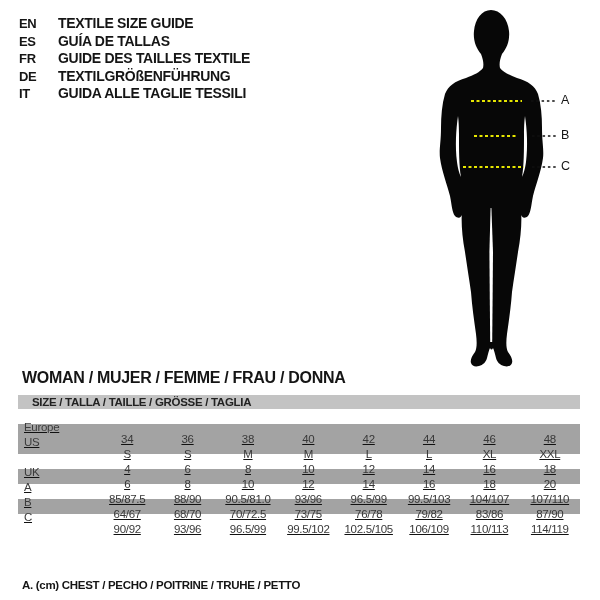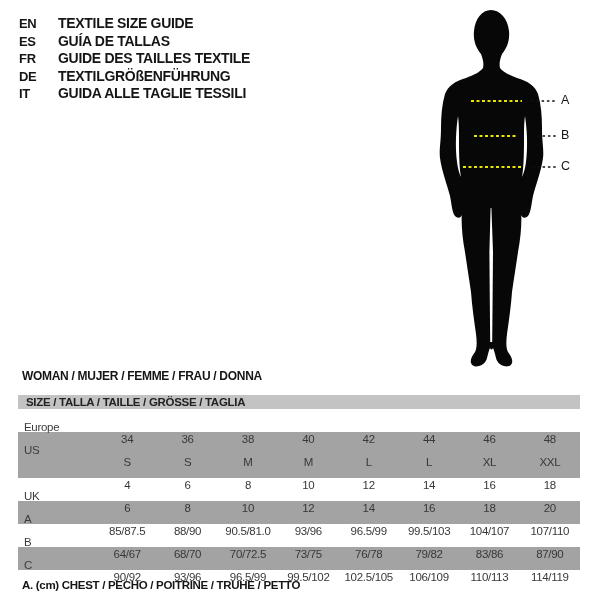--- a/index.html
+++ b/index.html
@@ -13,29 +13,29 @@
   .lang-block { position:absolute; left:19px; top:14px; }
   .lang-row { display:flex; height:17.4px; align-items:flex-end; }
   .lang-code { width:39px; font-size:13px; font-weight:bold; color:#151515; }
   .lang-title { font-size:14px; font-weight:bold; color:#151515; white-space:nowrap; }
 
   
   .figure-svg { position:absolute; left:0; top:0; }
   .marker-label { position:absolute; left:561px; width:22px; font-size:12.5px; font-weight:500; color:#151515; }
 
   
-  .section-title { position:absolute; left:22px; top:369px; font-size:12px; font-weight:bold; color:#151515; }
+  .section-title { position:absolute; left:22px; top:369px; font-size:16px; font-weight:bold; color:#151515; }
 
   
   .size-table { position:absolute; left:18px; top:395px; width:562px; font-size:11.5px; }
   .thead {
     height:14px; background:#c3c3c3; display:flex; align-items:center;
-    padding-left:8px; font-weight:bold; color:#222; box-sizing:border-box;
+    padding-left:14px; font-weight:bold; color:#222; box-sizing:border-box;
   }
-  .trow { display:grid; grid-template-columns:79px repeat(8,1fr); height:23px; align-items:center; }
+  .trow { display:grid; grid-template-columns:79px repeat(8,1fr); height:15px; align-items:center;text-decoration:underline; }
   .trow.shaded { background:#a3a3a3; }
   .tlbl { padding-left:6px; color:#3c3c3c; }
   .tval { text-align:center; color:#383838;margin-top:24px; }
 
   
   .legend { position:absolute; left:22px; top:543px; }
   .legend-row { height:16.8px; display:flex; align-items:center; font-size:11.5px; font-weight:bold; color:#151515; white-space:nowrap;margin-top:34px; }
 </style>
 </head>
 <body>

